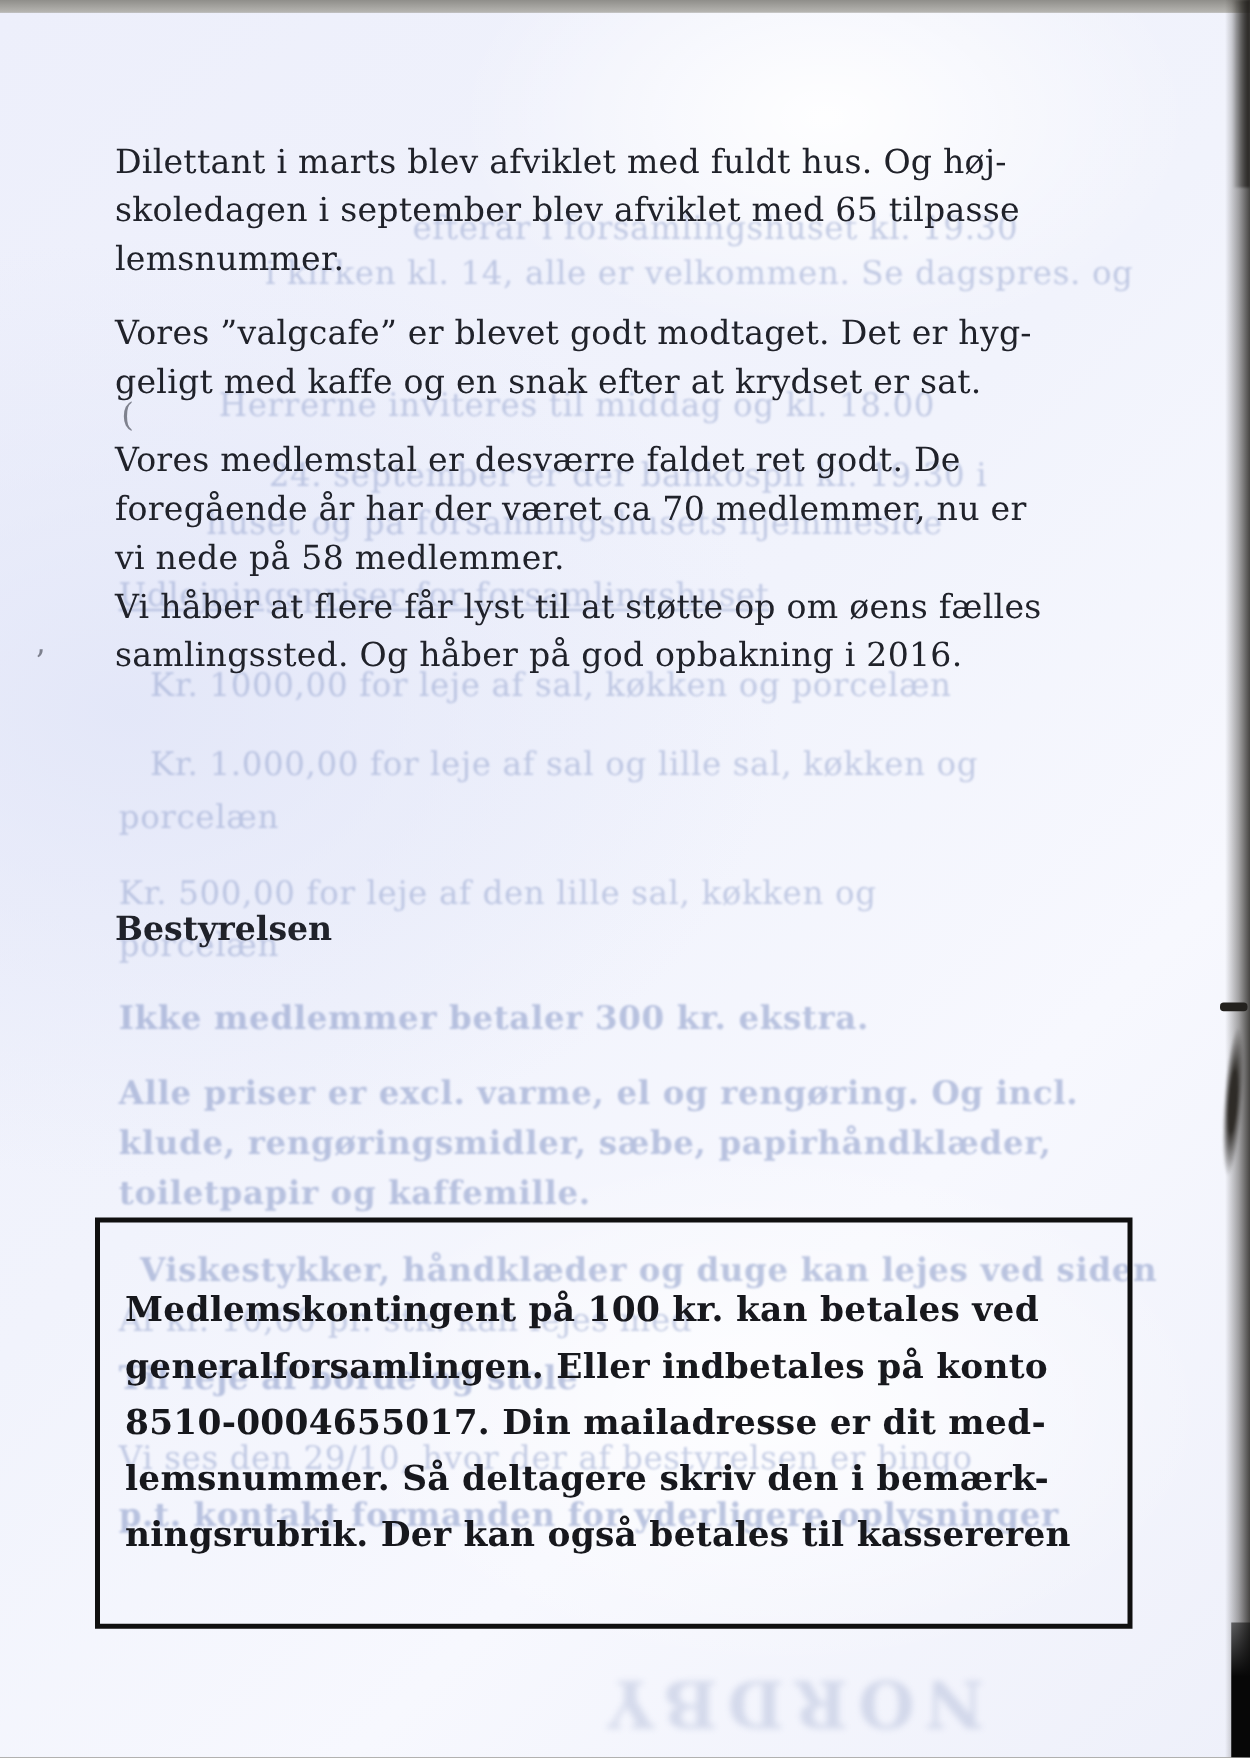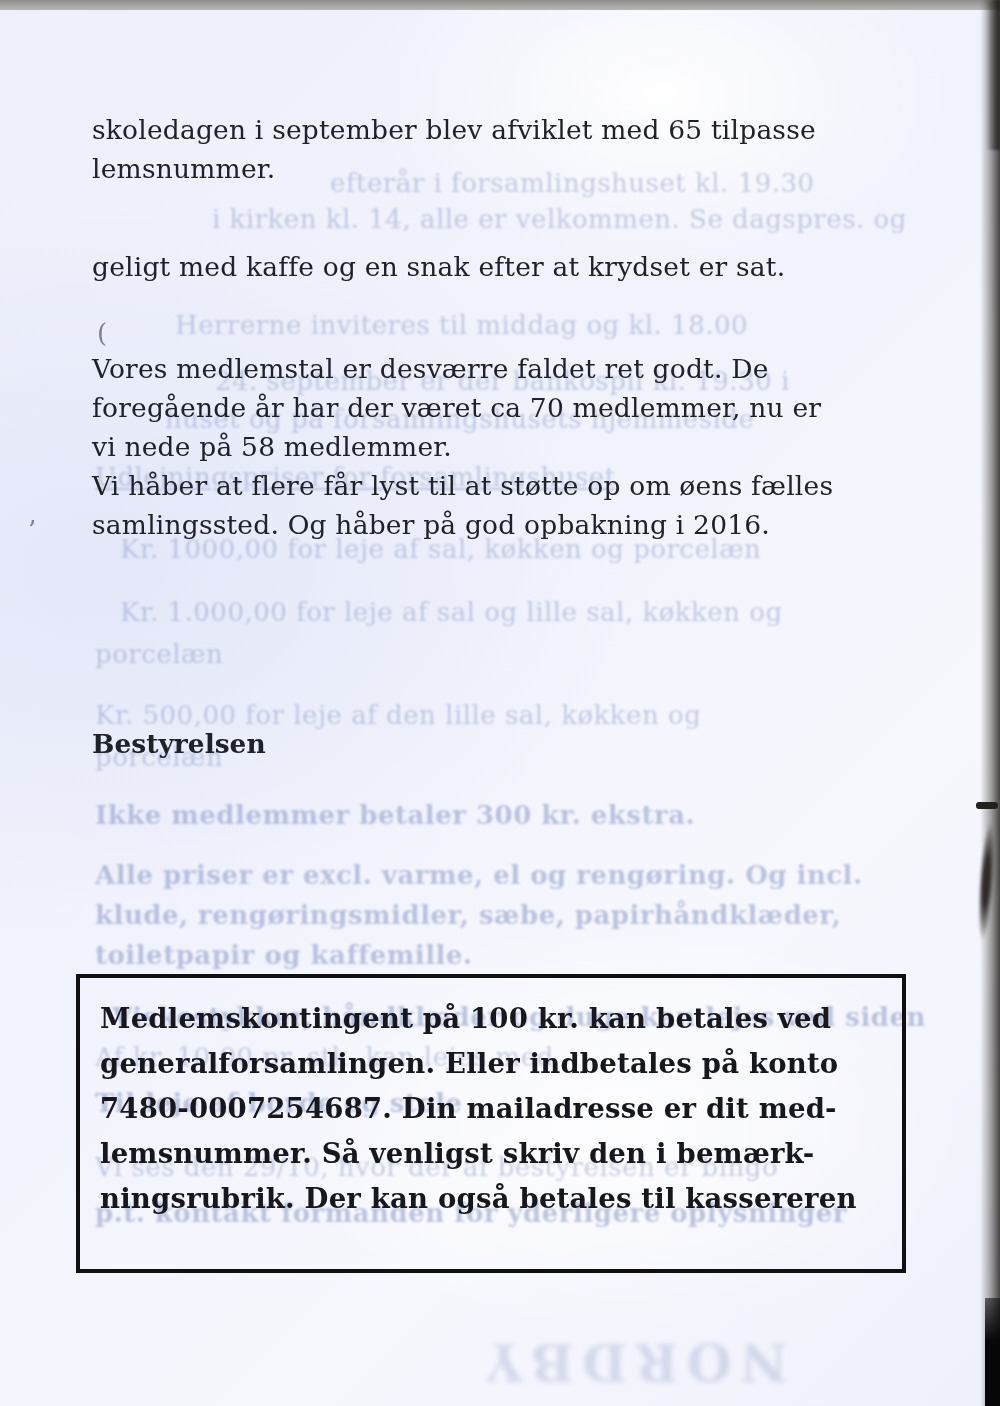--- a/index.html
+++ b/index.html
@@ -47,21 +47,21 @@
     background:linear-gradient(to bottom, rgba(10,10,10,.55), #070707 40%);
   }
   
   .content{position:absolute;left:0;top:0;width:1000px;height:1406px;color:#20222a;}
   .para{position:absolute;left:92px;width:760px;font-size:26.5px;line-height:39px;letter-spacing:.2px;}
   .line{white-space:nowrap;}
   .signature{position:absolute;left:92px;font-size:26.5px;font-weight:bold;}
   .notice-box{
     position:absolute;left:76px;top:974px;width:802px;height:273px;
     border:4px solid #101010;
-    padding:18px 0 0 20px;box-sizing:content-box;
+    padding:48px 0 0 20px;box-sizing:content-box;
     font-weight:bold;font-size:27.5px;line-height:45px;letter-spacing:.2px;
     color:#17181d;
   }
   
   .bleed-layer{position:absolute;left:0;top:0;width:1000px;height:1406px;}
   .bleed{
     position:absolute;white-space:nowrap;
     font-size:26px;color:#7e90c2;opacity:.42;filter:blur(1px);
     letter-spacing:.5px;
   }
@@ -100,25 +100,27 @@
   <div class="bleed" style="left:95px;top:1042px;">Af kr. 10,00 pr. stk. kan lejes med</div>
   <div class="bleed b" style="left:95px;top:1088px;">Til leje af borde og stole</div>
   <div class="bleed" style="left:95px;top:1152px;">Vi ses den 29/10, hvor der af bestyrelsen er bingo</div>
   <div class="bleed b" style="left:95px;top:1198px;">p.t. kontakt formanden for yderligere oplysninger</div>
   <div class="bleed-big">NORDBY</div>
 </div>
 
 <div class="content">
 
   <div class="para" style="top:110px">
+    <div class="line">Dilettant i marts blev afviklet med fuldt hus. Og høj-</div>
     <div class="line">skoledagen i september blev afviklet med 65 tilpasse</div>
     <div class="line">lemsnummer.</div>
   </div>
 
   <div class="para" style="top:247px">
+    <div class="line">Vores ”valgcafe” er blevet godt modtaget. Det er hyg-</div>
     <div class="line">geligt med kaffe og en snak efter at krydset er sat.</div>
   </div>
 
   <div class="para" style="top:349px">
     <div class="line">Vores medlemstal er desværre faldet ret godt. De</div>
     <div class="line">foregående år har der været ca 70 medlemmer, nu er</div>
     <div class="line">vi nede på 58 medlemmer.</div>
   </div>
 
   <div class="para" style="top:466px">
@@ -128,22 +130,22 @@
 
 
   <div class="signature" style="top:728px">Bestyrelsen</div>
 
   <div class="stray" style="left:97px;top:318px;">(</div>
   <div class="stray" style="left:28px;top:515px;">’</div>
 
   <div class="notice-box">
     <div class="line">Medlemskontingent på 100 kr. kan betales ved</div>
     <div class="line">generalforsamlingen. Eller indbetales på konto</div>
-    <div class="line">7480-0007254687. Din mailadresse er dit med-</div>
-    <div class="line">lemsnummer. Så venligst skriv den i bemærk-</div>
+    <div class="line">8510-0004655017. Din mailadresse er dit med-</div>
+    <div class="line">lemsnummer. Så deltagere skriv den i bemærk-</div>
     <div class="line">ningsrubrik. Der kan også betales til kassereren</div>
   </div>
 
 </div>
 
 <div class="scanner-strip"></div>
 <div class="edge-shadow"></div>
 <div class="edge-dark-top"></div>
 <div class="torn-notch"></div>
 <div class="torn-dash"></div>

